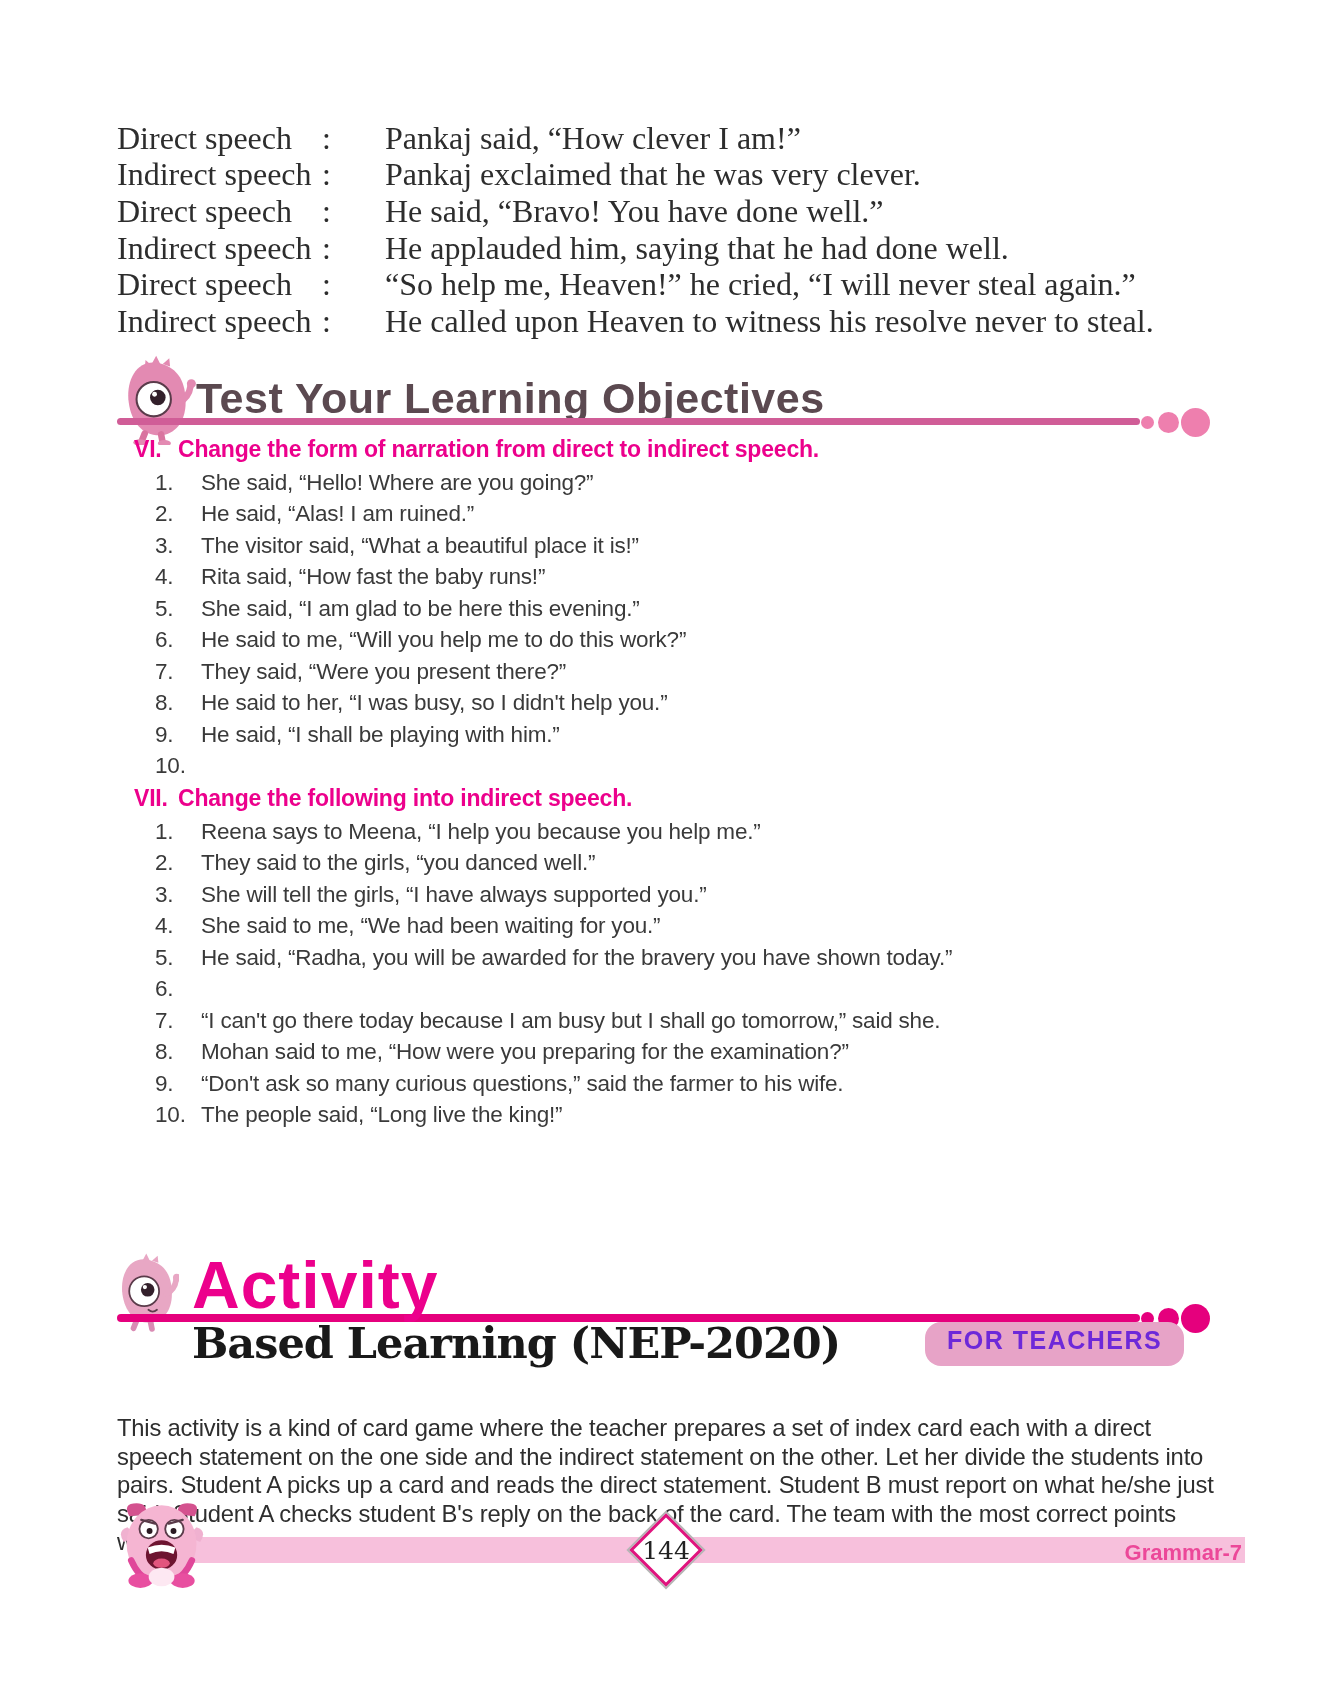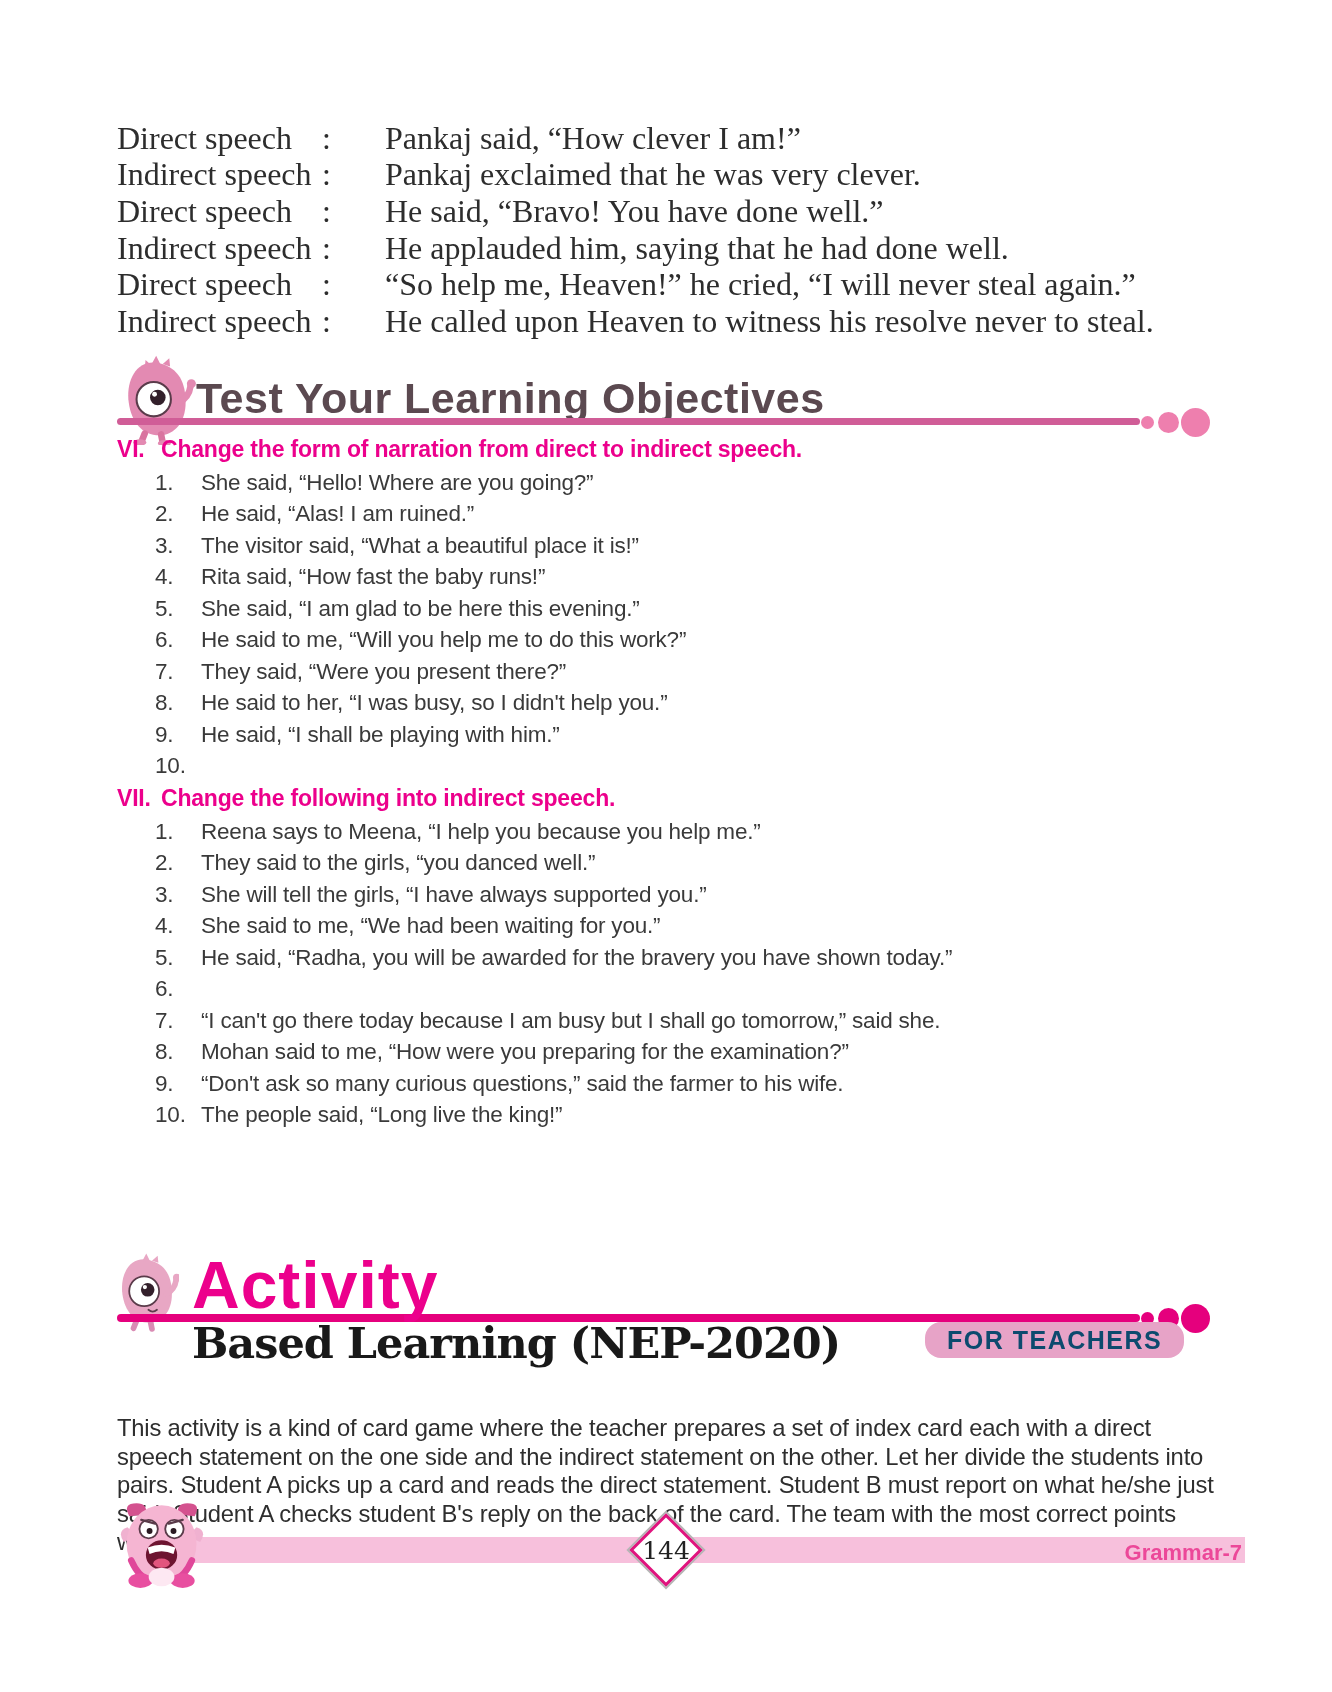--- a/index.html
+++ b/index.html
@@ -17,42 +17,42 @@
   .dot{position:absolute;border-radius:50%;}
 
   .tylo-title{position:absolute;left:196px;top:374px;
               font-size:43px;font-weight:bold;color:#5b4950;letter-spacing:.5px;}
   .tylo-line{left:117px;top:418px;width:1023px;height:7px;background:#d05d97;}
   .tylo-dot1{left:1141px;top:416px;width:13px;height:13px;background:#ee7fae;}
   .tylo-dot2{left:1158px;top:412px;width:21px;height:21px;background:#ee7fae;}
   .tylo-dot3{left:1181px;top:408px;width:29px;height:29px;background:#ee7fae;}
 
   
-  .sec-head{position:absolute;left:117px;display:flex;
+  .sec-head{position:absolute;left:134px;display:flex;
             font-size:23px;font-weight:bold;color:#ec008c;letter-spacing:-.2px;}
   .sec-head .numeral{width:44px;}
   .items{position:absolute;left:155px;width:1060px;}
   .item{display:flex;height:31.5px;align-items:center;
         font-size:22.5px;color:#3a3a3a;letter-spacing:-.2px;}
   .item .num{width:46px;}
   .item .txt{flex:1;white-space:nowrap;}
 
   
   .activity-title{position:absolute;left:183px;top:1252px;display:flex;align-items:baseline;z-index:2;flex-direction:column;}
   .activity-word{font-size:66px;font-weight:bold;color:#ec008c;letter-spacing:1px;line-height:1;}
   .activity-rest{font-family:"DejaVu Serif",serif;font-size:43px;font-weight:bold;
                  color:#191919;margin-left:9px;letter-spacing:-1px;}
   .act-line{left:117px;top:1314px;width:1023px;height:8px;background:#e5007d;}
   .act-dot1{left:1141px;top:1312px;width:13px;height:13px;background:#e5007d;}
   .act-dot2{left:1158px;top:1308px;width:21px;height:21px;background:#e5007d;}
   .act-dot3{left:1181px;top:1304px;width:29px;height:29px;background:#e5007d;}
 
-  .badge{position:absolute;left:925px;top:1322px;height:36px;line-height:36px;
+  .badge{position:absolute;left:925px;top:1322px;height:44px;line-height:36px;
          padding:0 22px;background:#e7a3c7;border-radius:16px;
-         color:#0c4a6e;font-size:25px;font-weight:bold;letter-spacing:1.5px;z-index:1;}
+         color:#6d28d9;font-size:25px;font-weight:bold;letter-spacing:1.5px;z-index:1;}
 
   .activity-para{position:absolute;left:117px;top:1414px;width:1108px;
                  font-size:23.8px;line-height:28.6px;color:#2e2e2e;letter-spacing:-.2px;}
 
   
   .footer-bar{position:absolute;left:135px;top:1537px;width:1110px;height:26px;background:#f7c0dc;}
   .diamond{position:absolute;left:640px;top:1524px;width:46px;height:46px;background:#ffffff;
            border:3px solid #e0147e;box-shadow:0 0 0 2px #b5b5b5;transform:rotate(45deg);z-index:2;}
   .diamond-num{position:absolute;inset:0;display:flex;align-items:center;justify-content:center;
                transform:rotate(-45deg);font-family:"DejaVu Serif",serif;font-size:25px;color:#222;}

